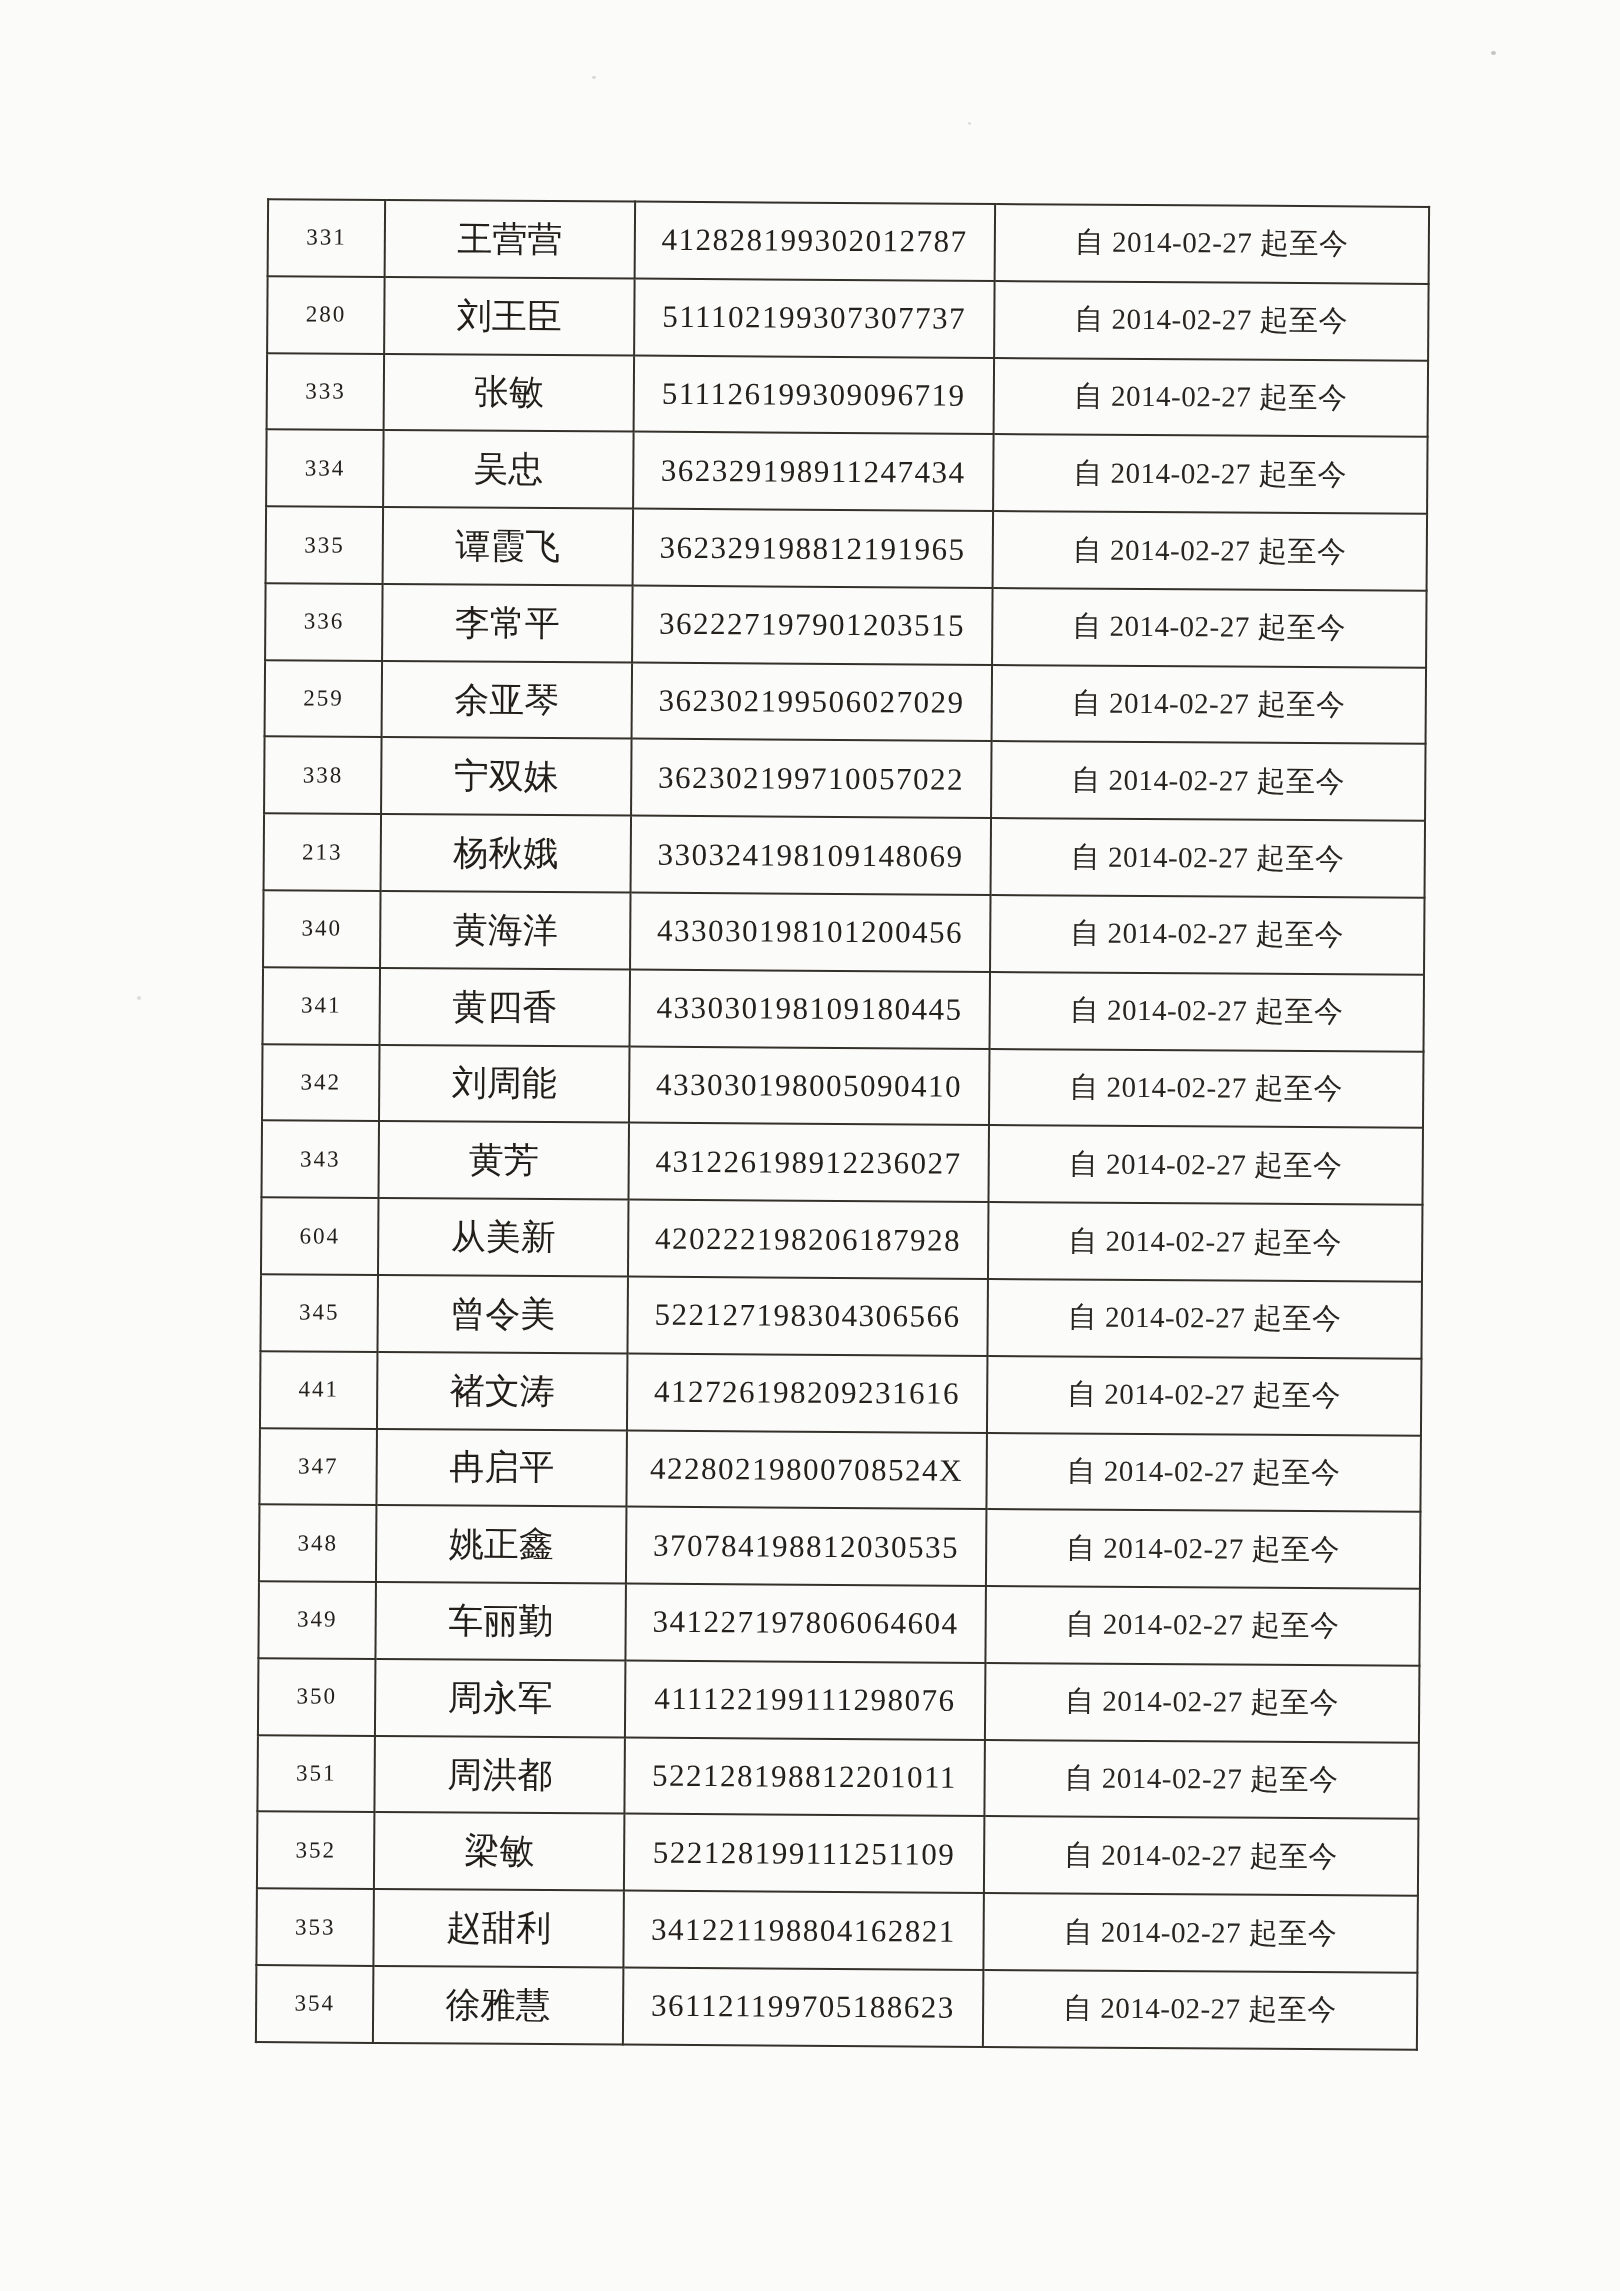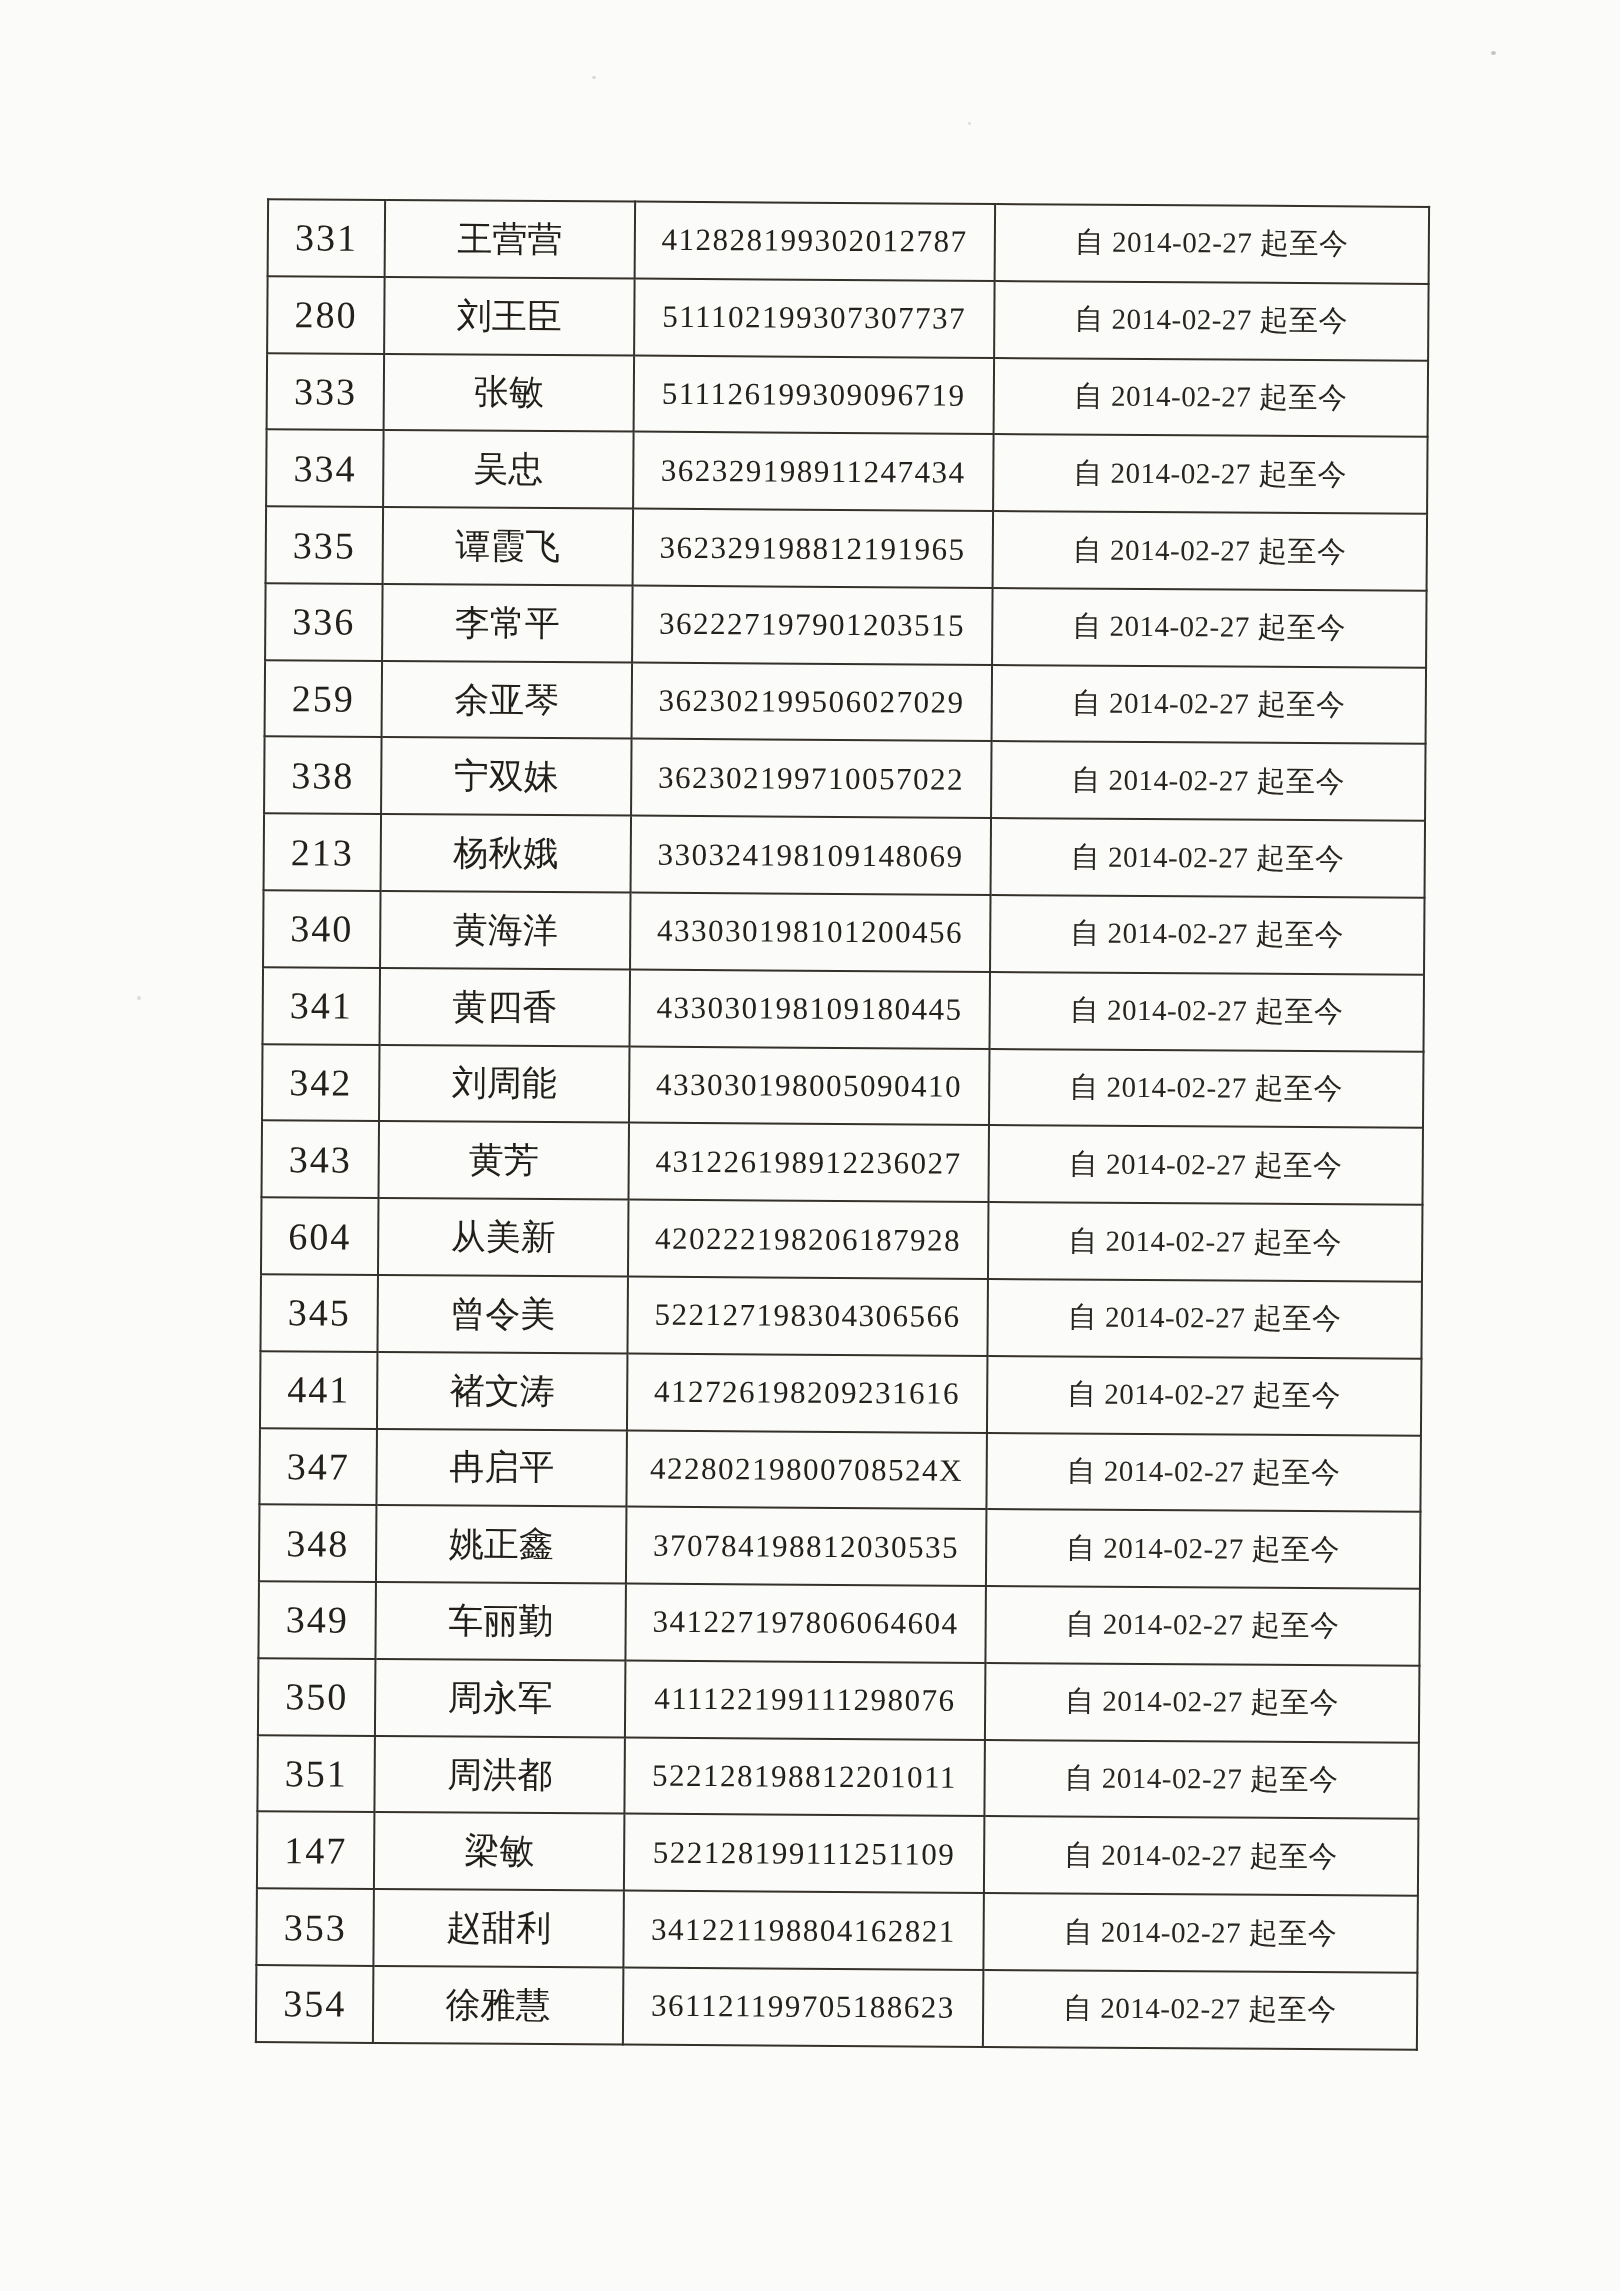--- a/index.html
+++ b/index.html
@@ -33,21 +33,21 @@
     table-layout: fixed;
   }
   table.roster td {
     border: 2px solid #34302a;
     vertical-align: middle;
     text-align: center;
     overflow: hidden;
     white-space: nowrap;
   }
   td.col-index {
-    font-size: 38px;
+    font-size: 23px;
     letter-spacing: 2px;
     color: #24201b;
   }
   td.col-name {
     font-size: 35px;
     color: #221e19;
   }
   td.col-id {
     font-size: 31px;
     letter-spacing: 1.5px;
@@ -228,21 +228,21 @@
   </tr>
 
   <tr>
     <td class="col-index">351</td>
     <td class="col-name">周洪都</td>
     <td class="col-id">522128198812201011</td>
     <td class="col-period">自 2014-02-27 起至今</td>
   </tr>
 
   <tr>
-    <td class="col-index">147</td>
+    <td class="col-index">352</td>
     <td class="col-name">梁敏</td>
     <td class="col-id">522128199111251109</td>
     <td class="col-period">自 2014-02-27 起至今</td>
   </tr>
 
   <tr>
     <td class="col-index">353</td>
     <td class="col-name">赵甜利</td>
     <td class="col-id">341221198804162821</td>
     <td class="col-period">自 2014-02-27 起至今</td>

